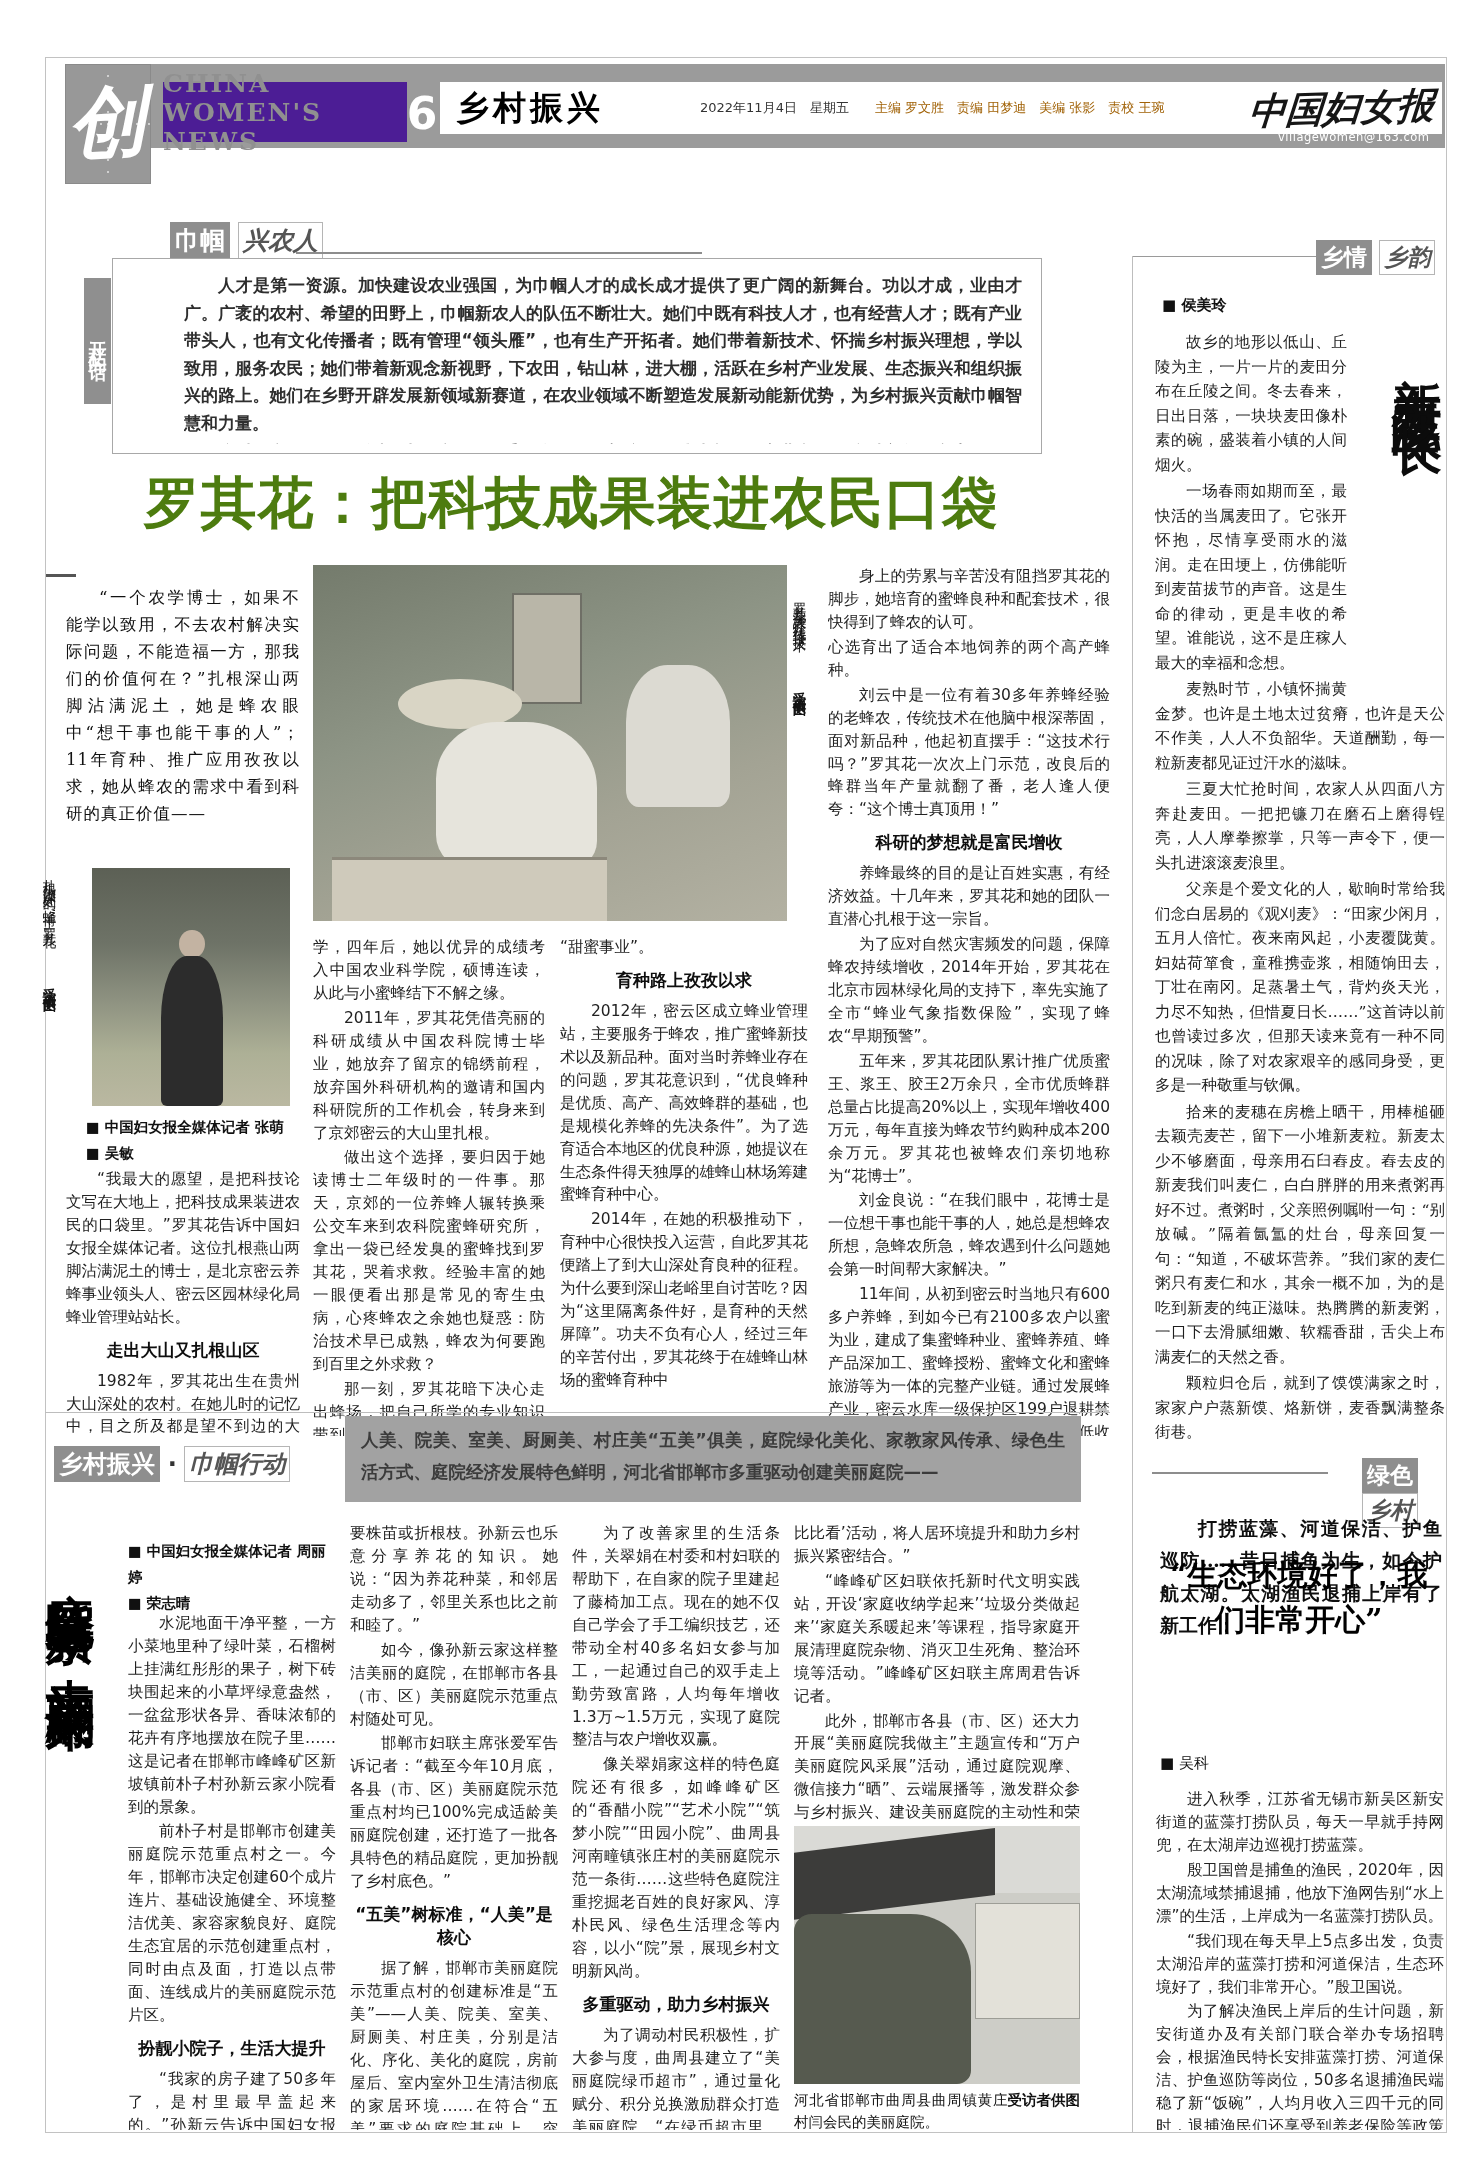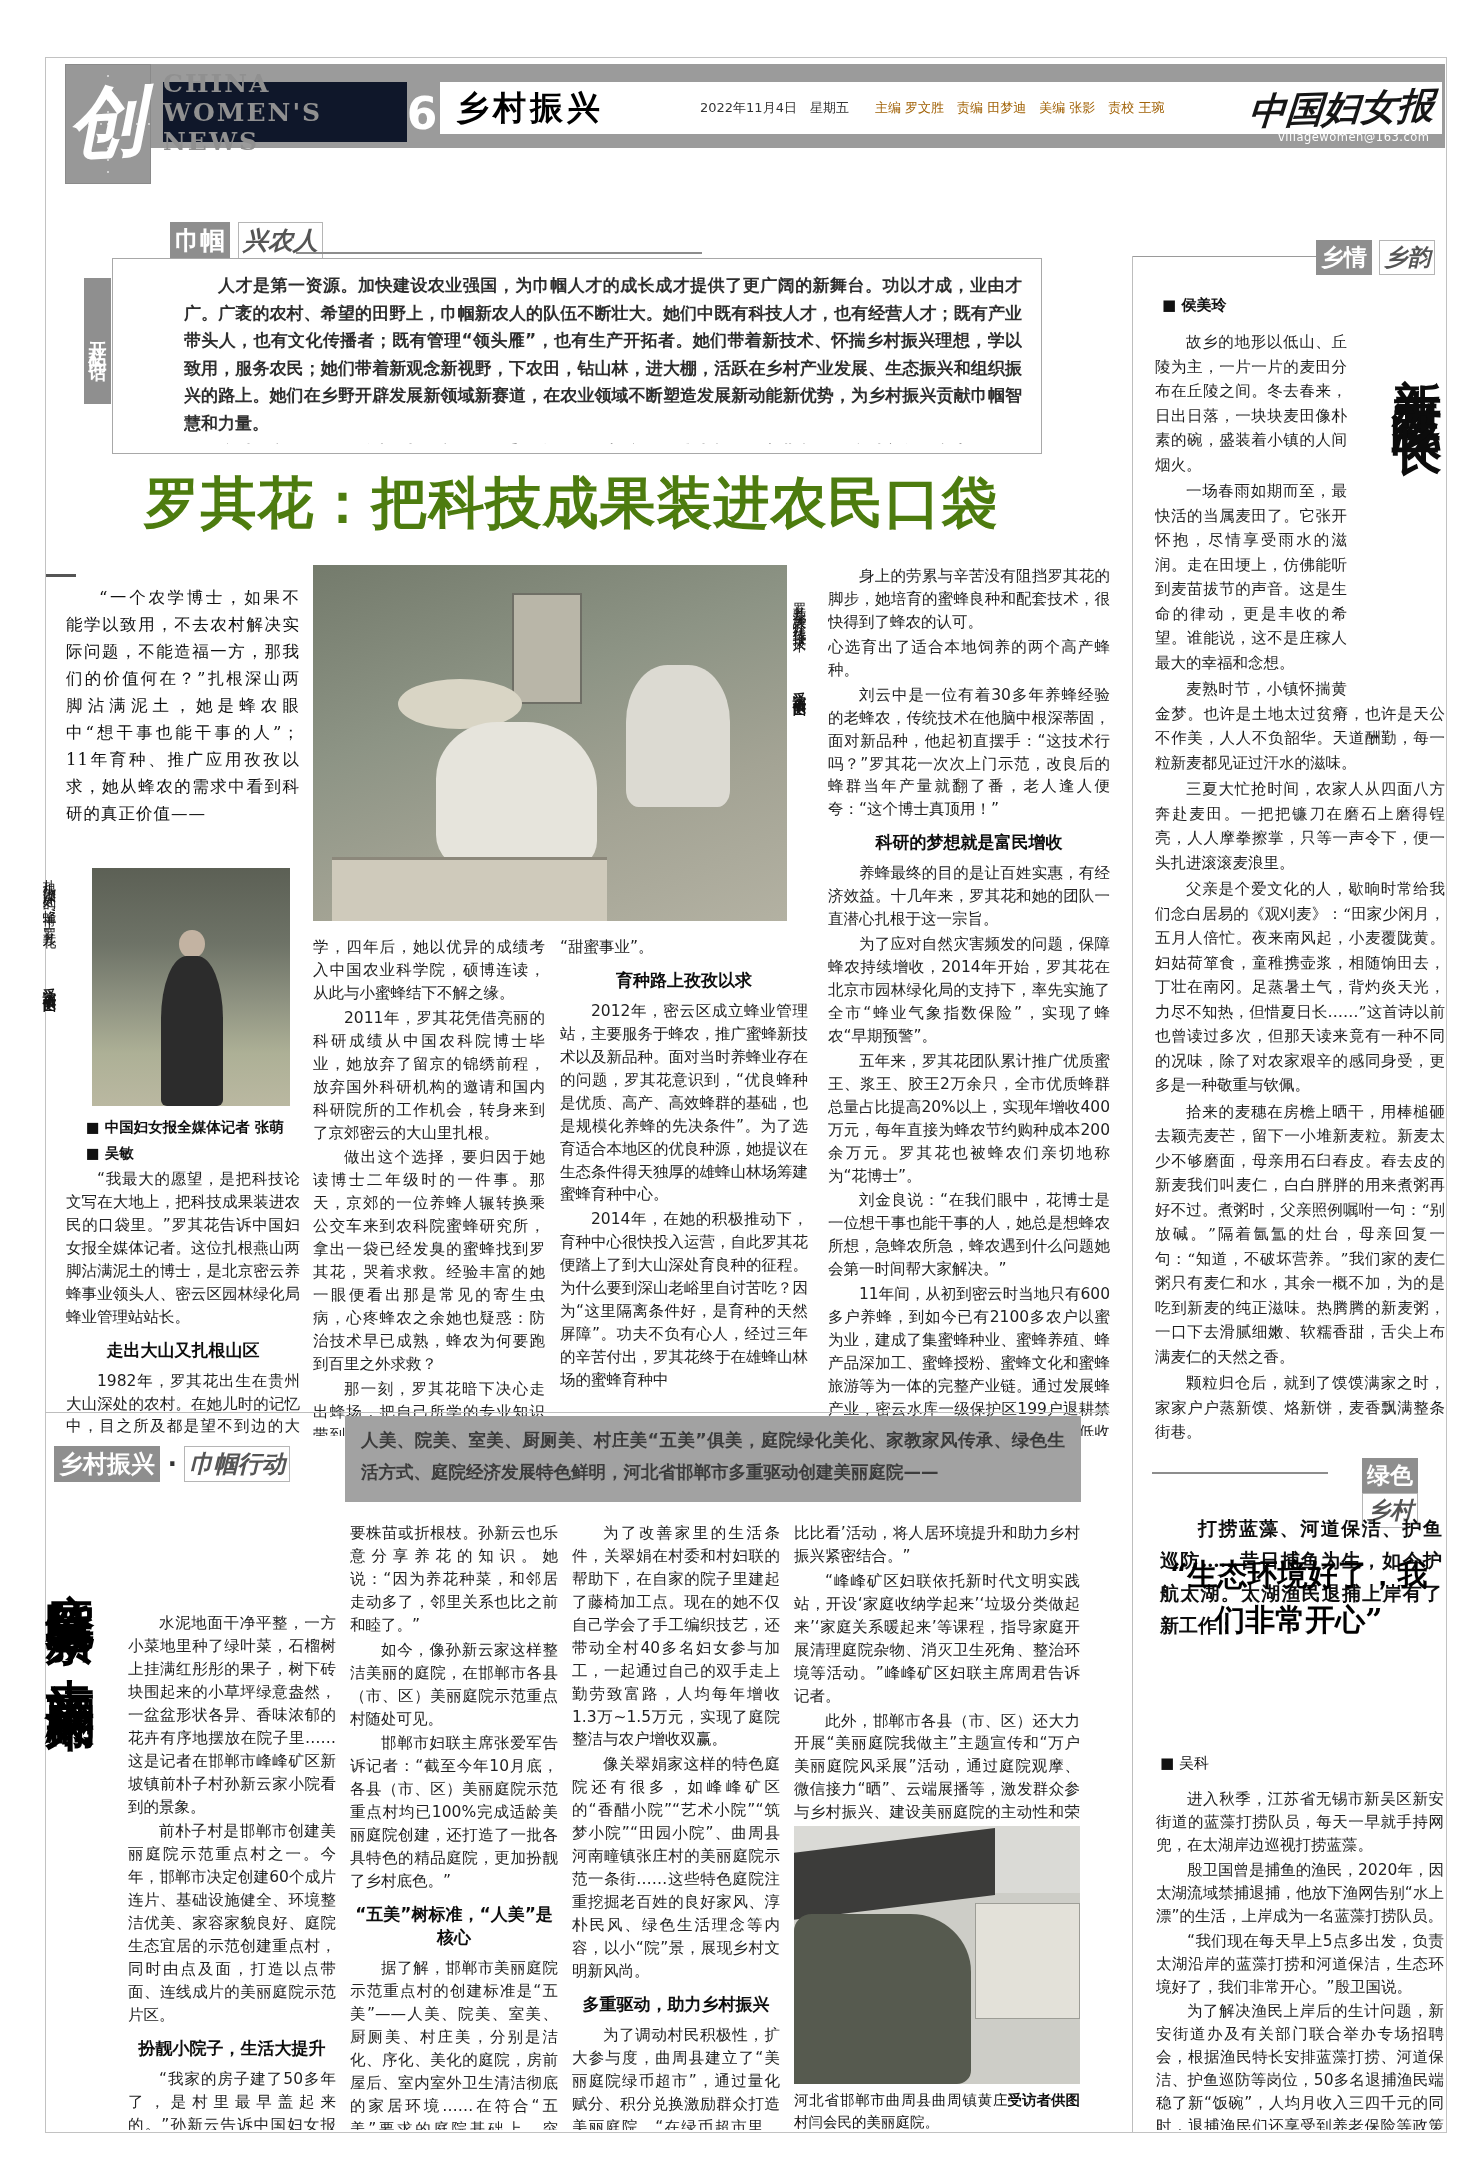--- a/index.html
+++ b/index.html
@@ -9,21 +9,21 @@
   .frame{left:45px;top:57px;width:1400px;height:2074px;border:1px solid #c2c2c2;}
 
   
   .band{left:65px;top:64px;width:1380px;height:84px;background:#9b9b9b;}
   .chuang-box{left:65px;top:64px;width:84px;height:118px;background:#989898;border:1px solid #8a8a8a;
       background-image:repeating-linear-gradient(0deg,transparent 0 10px,rgba(255,255,255,.55) 10px 12px),
                        repeating-linear-gradient(90deg,transparent 0 10px,rgba(255,255,255,.55) 10px 12px);
       background-size:2px 100%,100% 2px;background-repeat:no-repeat;background-position:50% 0,0 50%;}
   .chuang-char{left:68px;top:70px;width:78px;height:106px;color:#fff;font-size:78px;line-height:104px;text-align:center;
       font-family:"DejaVu Serif","Liberation Serif",serif;font-style:italic;font-weight:bold;transform:rotate(-3deg);}
-  .china-box{left:163px;top:82px;width:244px;height:60px;background:#0f172a;display:flex;align-items:center;justify-content:center;}
+  .china-box{left:163px;top:82px;width:244px;height:60px;background:#4c1d95;display:flex;align-items:center;justify-content:center;}
   .china-box span{font-family:"DejaVu Serif","Liberation Serif",serif;font-weight:bold;color:#909090;font-size:25px;letter-spacing:2px;}
   .pagenum{left:405px;top:86px;width:34px;height:56px;color:#fff;font-size:44px;font-weight:bold;text-align:center;line-height:56px;}
   .panelB{left:440px;top:82px;width:1002px;height:52px;background:#fff;display:flex;align-items:center;}
   .sec-name{font-size:33px;font-weight:bold;color:#000;letter-spacing:4px;margin-left:16px;}
   .dateline{font-size:13px;color:#333;margin-left:96px;white-space:nowrap;}
   .staffline{font-size:13px;color:#a16207;margin-left:26px;white-space:nowrap;}
   .paper-logo{position:absolute;right:8px;top:2px;font-family:"DejaVu Serif","Liberation Serif",serif;
       font-size:37px;font-weight:bold;font-style:italic;color:#161616;transform:skewX(-6deg) rotate(-2deg);white-space:nowrap;}
   .email{left:1278px;top:130px;color:#fff;font-size:11.5px;letter-spacing:.5px;}
 
@@ -246,20 +246,24 @@
     <span class="tag tag-solid">乡村振兴</span>
     <span class="ct-dot">·</span>
     <span class="tag tag-boxed">巾帼行动</span>
   </div>
   <div class="abs kicker-bar">
     <p>人美、院美、室美、厨厕美、村庄美“五美”俱美，庭院绿化美化、家教家风传承、绿色生活方式、庭院经济发展特色鲜明，河北省邯郸市多重驱动创建美丽庭院——</p>
   </div>
   <div class="abs vheadline">
     <span>庭院绘新景</span><span class="part2">幸福翩翩来</span>
   </div>
+  <div class="abs ct-bylines">
+    <p class="byline">■ 中国妇女报全媒体记者 周丽婷</p>
+    <p class="byline">■ 荣志晴</p>
+  </div>
   <div class="abs colbox colA">
       <p class="para">水泥地面干净平整，一方小菜地里种了绿叶菜，石榴树上挂满红彤彤的果子，树下砖块围起来的小草坪绿意盎然，一盆盆形状各异、香味浓郁的花卉有序地摆放在院子里……这是记者在邯郸市峰峰矿区新坡镇前朴子村孙新云家小院看到的景象。</p>
       <p class="para">前朴子村是邯郸市创建美丽庭院示范重点村之一。今年，邯郸市决定创建60个成片连片、基础设施健全、环境整洁优美、家容家貌良好、庭院生态宜居的示范创建重点村，同时由点及面，打造以点带面、连线成片的美丽庭院示范片区。</p>
       <h4 class="col-subhead">扮靓小院子，生活大提升</h4>
       <p class="para">“我家的房子建了50多年了，是村里最早盖起来的。”孙新云告诉中国妇女报全媒体记者，“以前房子光秃秃的，虽然打扫得干净，但总觉得缺点什么。”今年52岁的孙新云育有两个孩子，孩子们常年在外务工，平时，只有她一个人守着这方老院子。</p>
     </div>
   <div class="abs colbox colB">
       <p class="para noindent">要株苗或折根枝。孙新云也乐意分享养花的知识。她说：“因为养花种菜，和邻居走动多了，邻里关系也比之前和睦了。”</p>
       <p class="para">如今，像孙新云家这样整洁美丽的庭院，在邯郸市各县（市、区）美丽庭院示范重点村随处可见。</p>
       <p class="para">邯郸市妇联主席张爱军告诉记者：“截至今年10月底，各县（市、区）美丽庭院示范重点村均已100%完成适龄美丽庭院创建，还打造了一批各具特色的精品庭院，更加扮靓了乡村底色。”</p>

